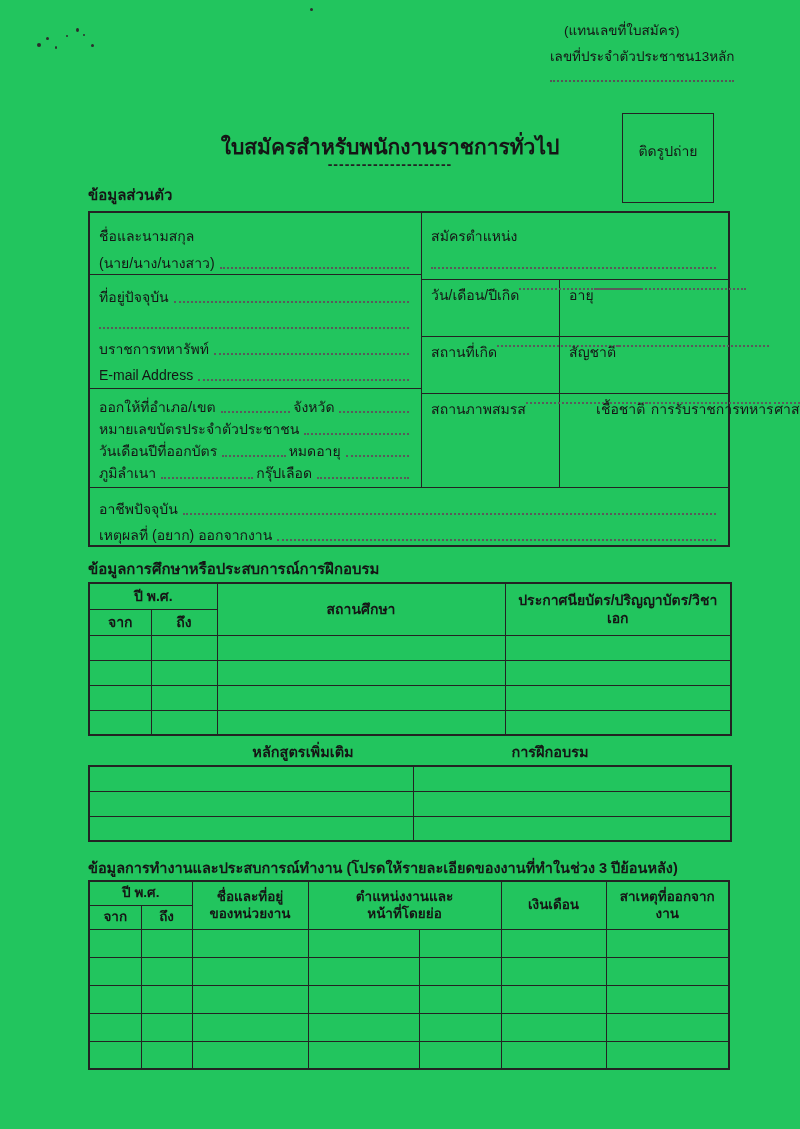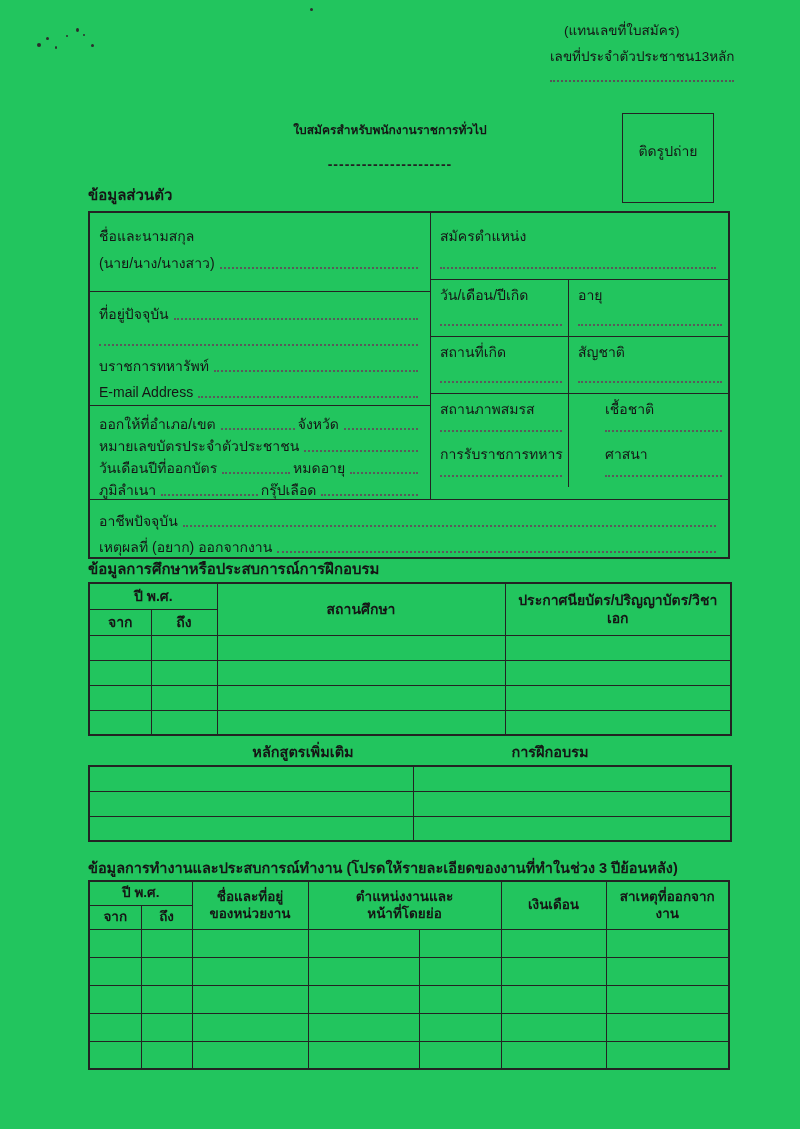--- a/index.html
+++ b/index.html
@@ -17,44 +17,44 @@
   
   #note-block{left:550px;top:18px;width:195px;font-size:13.5px;line-height:26px;}
   #note-line1{padding-left:14px;}
   #note-dotline{border-bottom:2px dotted #555;height:2px;margin-top:8px;width:184px;}
   
   .speck{position:absolute;background:#2c2c2c;border-radius:50%;}
   
   #photo-box{left:622px;top:113px;width:92px;height:90px;border:1.5px solid #232323;
     text-align:center;font-size:14px;padding-top:26px;box-sizing:border-box;}
   
-  #title{left:0;top:120px;width:780px;text-align:center;font-size:12px;font-weight:bold;}
+  #title{left:0;top:130px;width:780px;text-align:center;font-size:21px;font-weight:bold;}
   #title-dashes{left:0;top:156px;width:780px;text-align:center;font-size:14px;font-weight:bold;letter-spacing:1px;color:#222;}
   
   .section-h{font-size:15px;font-weight:bold;}
   #sec1{left:88px;top:183px;}
   #sec2{left:88px;top:557px;}
   #sec3{left:88px;top:856px;font-size:14.5px;}
   
   #ptable{left:88px;top:211px;width:642px;border:2px solid #232323;box-sizing:border-box;font-size:14px;}
   .p-main{display:flex;}
   .p-left{width:341px;border-right:1.5px solid #232323;box-sizing:border-box;}
   .p-right{flex:1;}
   .pcell{box-sizing:border-box;padding:6px 9px 5px 9px;}
-  .pA{height:79px;border-bottom:1.5px solid #232323;}
+  .pA{height:62px;border-bottom:1.5px solid #232323;}
   .pB{height:114px;border-bottom:1.5px solid #232323;}
   .pC{height:93px;}
   .r1{height:67px;border-bottom:1.5px solid #232323;box-sizing:border-box;}
   .rrow{display:flex;border-bottom:1.5px solid #232323;box-sizing:border-box;}
   .rrow.last{border-bottom:none;gap:27px;}
   .rr-h57{height:57px;}
   .rr-h93{height:93px;}
   .rcell-a{width:138px;border-right:1.5px solid #232323;box-sizing:border-box;}
   .rcell-b{flex:1;}
-  .vcell{display:flex;flex-direction:column;justify-content:space-between;padding:6px 6px 6px 9px;box-sizing:border-box;}
+  .vcell{display:flex;flex-direction:row;justify-content:space-between;padding:6px 6px 6px 9px;box-sizing:border-box;}
   .p-bottom{border-top:1.5px solid #232323;height:58px;box-sizing:border-box;padding:5px 9px 16px 9px;}
   .line27{height:27px;}
   .line23{height:22px;}
   .line26{height:26px;}
   
   table.grid{border-collapse:collapse;table-layout:fixed;}
   table.grid th, table.grid td{border:1px solid #232323;padding:2px 4px;box-sizing:border-box;}
   table.grid{border:2px solid #232323;}
   table.grid th{font-size:14px;font-weight:bold;text-align:center;vertical-align:middle;line-height:1.3;}
   #edu-table{left:88px;top:582px;width:642px;}

